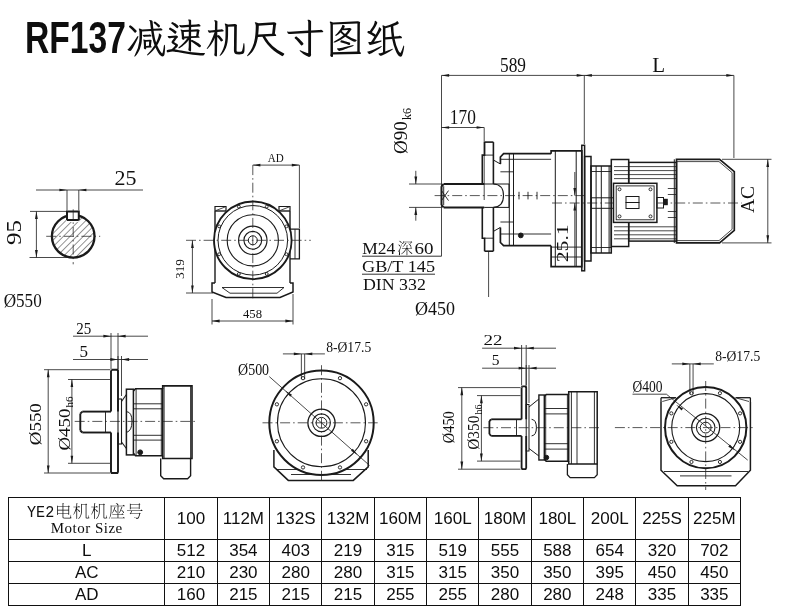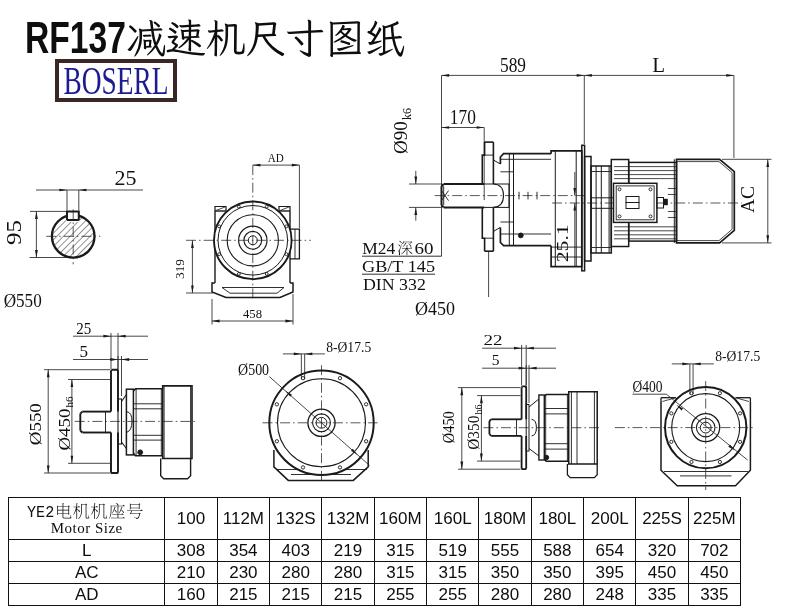--- a/index.html
+++ b/index.html
@@ -436,25 +436,20 @@
       <path transform="translate(100.5,53.0) scale(0.04100,-0.04100)" d="M952 204Q940 204 935 168Q925 83 913.0 36.5Q901 -10 895.0 -10.0Q889 -10 852.5 38.5Q816 87 772 190Q804 243 841.0 325.5Q878 408 878.0 427.5Q878 447 838 469Q823 476 817.5 476.0Q812 476 812 470V466Q814 462 814 456V440Q814 430 798.0 377.5Q782 325 747 257Q717 335 693 496Q688 529 686 540L876 551Q903 553 903 565Q903 579 875 598Q864 606 858.0 606.0Q852 606 842.0 602.5Q832 599 824.0 598.5Q816 598 806 597L680 589Q670 654 661 772Q659 791 631.0 798.5Q603 806 589.0 806.0Q575 806 575.0 800.5Q575 795 583.5 787.0Q592 779 595.5 768.5Q599 758 602.0 732.0Q605 706 609.5 665.5Q614 625 619 585L405 572Q353 598 338.5 598.0Q324 598 324 590Q324 586 326 581L332 567Q342 540 342 473V404Q342 357 335 283Q321 120 225 -56Q217 -71 217.0 -80.0Q217 -89 223.0 -89.0Q229 -89 250.0 -68.0Q271 -47 297.5 -6.5Q324 34 348.5 92.5Q373 151 388.5 229.0Q404 307 404 479V524L626 537Q642 436 659.0 354.0Q676 272 708 190Q641 80 541 -27Q526 -43 526.0 -50.5Q526 -58 532.5 -58.0Q539 -58 569.5 -36.0Q600 -14 643.5 28.5Q687 71 732 132Q767 52 797 8Q859 -83 905 -83Q923 -83 936.5 -68.0Q950 -53 954 -20Q966 72 966.0 138.0Q966 204 952 204ZM787 641Q803 624 813.0 624.0Q823 624 833.5 639.0Q844 654 844 659Q844 671 785.5 719.5Q727 768 714.5 768.0Q702 768 694.0 757.0Q686 746 686.0 738.5Q686 731 695 724Q743 688 787 641ZM446 442 424 445Q418 445 418.0 441.0Q418 437 424 421Q435 393 459 393L472 394L614 401Q635 403 635.0 415.0Q635 427 620.0 440.5Q605 454 598.0 454.0Q591 454 583.0 450.0Q575 446 563 446L466 443ZM591 325 498 319Q456 331 443.5 331.0Q431 331 431.0 326.0Q431 321 437.0 311.0Q443 301 444 277L450 166V155L447 122Q447 110 462.5 99.5Q478 89 488 89Q504 89 504 106V109L503 126L612 132Q623 133 630.5 135.0Q638 137 638.0 145.5Q638 154 621 178L632 282Q633 287 635.0 291.0Q637 295 637.0 301.0Q637 307 626.0 316.5Q615 326 603 326ZM577 280 571 174 501 171 497 275ZM274 536Q274 545 222.5 593.0Q171 641 146.0 658.0Q121 675 115.0 675.0Q109 675 97.0 663.5Q85 652 85.0 644.5Q85 637 88.5 632.5Q92 628 126.0 599.0Q160 570 193.5 532.0Q227 494 234.5 494.0Q242 494 250 501Q274 520 274 536ZM111 48H115Q127 48 135.5 58.5Q144 69 179.0 124.5Q214 180 263.5 280.0Q313 380 313.0 397.0Q313 414 306 414Q293 414 274 384Q174 224 96 126Q80 106 64.5 98.5Q49 91 49 84Q49 82 62.0 68.0Q75 54 111 48Z" fill="#0e0e0e"></path>
         <path transform="translate(140.3,53.0) scale(0.04100,-0.04100)" d="M899 -64H910Q928 -63 936.5 -57.0Q945 -51 961 -25Q969 -12 969 -8Q969 0 953 0H945Q937 -1 927.5 -1.0Q918 -1 907 -1Q860 -1 797.0 4.5Q734 10 663.5 19.0Q593 28 523.0 39.0Q453 50 392.0 60.5Q331 71 287 80Q257 86 226 89Q272 128 290.5 148.0Q309 168 309 187Q309 198 304.5 205.0Q300 212 281.5 224.5Q263 237 220 264Q214 269 214.0 271.0Q214 273 216 275Q233 297 251.0 319.0Q269 341 294 369Q299 374 304.5 380.5Q310 387 310 394Q310 407 296.0 417.5Q282 428 271 428Q269 428 266.5 427.5Q264 427 261 427L124 415Q119 414 113.5 414.0Q108 414 103 414Q86 414 71 417Q70 417 68.5 417.5Q67 418 66 418Q59 418 59 411L62 398Q66 386 77.5 373.5Q89 361 111 361Q117 361 123.5 361.5Q130 362 139 363L224 371Q208 352 194.5 335.0Q181 318 170 303Q152 278 152 261Q152 241 179 225Q212 207 238 189Q242 185 242 182Q242 181 240 177Q223 157 200.5 135.5Q178 114 149 90Q94 86 69.5 80.5Q45 75 39.5 68.5Q34 62 34 55L35 45Q36 35 41.0 25.0Q46 15 58 15Q61 15 65.5 16.5Q70 18 76 19Q106 28 132.0 32.0Q158 36 180 36Q207 36 231.0 32.5Q255 29 278 24Q322 16 386.0 4.5Q450 -7 524.0 -19.0Q598 -31 670.0 -41.0Q742 -51 802.5 -57.5Q863 -64 899 -64ZM573 517 572 408 459 404 450 510ZM767 527 752 416 629 411 630 520ZM241 469Q251 469 258.5 478.5Q266 488 270.5 499.0Q275 510 275 512Q275 517 272.0 522.0Q269 527 256.5 537.0Q244 547 216.0 565.0Q188 583 138 612Q127 619 119 619Q109 619 97 604Q88 594 88 586Q88 576 106 565Q133 548 160.5 527.5Q188 507 219 481Q226 476 231.0 472.5Q236 469 241 469ZM288 603Q294 603 303.0 610.5Q312 618 318.5 627.5Q325 637 325.0 644.0Q325 651 311.5 664.5Q298 678 278.0 693.5Q258 709 236.5 723.0Q215 737 198.0 746.0Q181 755 175 755Q164 755 154.0 742.0Q144 729 144 724Q144 716 160 705Q189 686 216.0 663.5Q243 641 269 615Q281 603 288 603ZM629 363 812 371Q820 372 827.5 373.5Q835 375 835 381Q835 386 829.0 394.0Q823 402 808 415L828 524Q829 529 833.5 534.0Q838 539 838 545Q838 553 823.0 566.0Q808 579 792 579H785L630 570V636L843 649Q850 650 855.0 653.5Q860 657 860 663Q860 673 849.0 683.5Q838 694 825.0 701.0Q812 708 806 708Q802 708 800 707Q790 703 779.5 701.0Q769 699 755 698L630 690V792Q630 806 615.5 811.5Q601 817 586.5 818.0Q572 819 571 819Q556 819 556 811Q556 807 562 799Q570 789 572.0 779.0Q574 769 574 758V687L402 676H391Q370 676 353 680Q350 681 346 681Q340 681 340 675Q340 671 341 668Q346 655 358.0 638.0Q370 621 395 621Q402 621 410.5 621.5Q419 622 429 623L573 632V567L444 560Q421 566 406.0 568.5Q391 571 383 571Q371 571 371.0 565.0Q371 559 381 544Q385 538 388.0 527.5Q391 517 392 506L403 403Q403 399 403.5 395.5Q404 392 404 388Q404 382 403.5 376.0Q403 370 402 363V357Q402 344 411.5 336.0Q421 328 432.5 325.0Q444 322 448 322Q458 322 461.5 328.0Q465 334 465 342V346L464 355L539 358Q493 296 442.0 243.0Q391 190 341 151Q317 133 317 122Q317 116 326 116Q338 116 363.0 130.0Q388 144 419.0 167.0Q450 190 480.5 217.5Q511 245 536.0 273.0Q561 301 574 324L573 307Q572 290 572 276Q572 255 572.0 230.0Q572 205 572 188L571 170Q571 152 569.5 131.5Q568 111 564 88Q564 86 563.5 84.0Q563 82 563 80Q563 68 573.0 58.0Q583 48 595.0 42.5Q607 37 612 37Q621 37 625.0 45.0Q629 53 629 66V278Q680 247 725.5 216.0Q771 185 817 149Q831 138 839.0 138.0Q847 138 854.5 146.0Q862 154 866.5 164.0Q871 174 871 179Q871 190 850 204Q819 226 786.0 247.0Q753 268 724.0 285.5Q695 303 675.0 313.5Q655 324 650 324Q639 324 629 307Z" fill="#0e0e0e"></path>
         <path transform="translate(180.1,53.0) scale(0.04100,-0.04100)" d="M709 649 703 58Q703 13 722.0 -6.5Q741 -26 770.5 -30.0Q800 -34 830 -34Q877 -34 904.0 -27.0Q931 -20 943.5 -1.5Q956 17 959.5 50.5Q963 84 963 136Q963 138 962.5 154.5Q962 171 961.0 191.5Q960 212 956.5 227.0Q953 242 947 242Q935 242 931 202Q926 156 919.0 123.0Q912 90 904 60Q900 44 886.0 38.0Q872 32 828 32Q789 32 778.5 37.5Q768 43 768 64L774 648Q774 654 776.0 659.5Q778 665 778 671Q778 684 763.5 696.0Q749 708 733 708Q730 708 727.5 707.5Q725 707 721 707L559 697Q499 720 486 720Q479 720 479 714Q479 712 480.5 707.5Q482 703 483 698Q489 683 492.5 662.0Q496 641 497.0 603.5Q498 566 498 501Q498 420 494.5 352.5Q491 285 478.5 223.5Q466 162 440.0 99.5Q414 37 369 -34Q355 -56 355 -65Q355 -72 361 -72Q366 -72 385.5 -56.0Q405 -40 431.5 -7.0Q458 26 484.5 76.5Q511 127 531.0 196.5Q551 266 556 355Q560 411 560.5 466.0Q561 521 561 573V641ZM298 511 431 524Q440 525 446.5 528.5Q453 532 453 539Q453 548 444.0 558.0Q435 568 423.5 574.5Q412 581 404 581Q399 581 397 580Q381 575 360 573L298 567L301 763Q301 774 296.5 781.0Q292 788 269 795Q259 798 250.5 800.0Q242 802 236 802Q224 802 224 794Q224 790 228 783Q241 764 241 741L239 561L127 550Q123 549 119.0 549.0Q115 549 110 549Q93 549 78 553Q77 553 75.5 553.5Q74 554 73 554Q66 554 66 549L70 536Q75 522 86.0 508.5Q97 495 117 495Q123 495 130.5 495.5Q138 496 147 497L232 505Q192 393 147.0 295.5Q102 198 52 128Q41 111 41 103Q41 96 48 96Q56 96 74.0 114.0Q92 132 116.0 162.5Q140 193 164.5 230.0Q189 267 208.5 305.5Q228 344 238 377L236 358Q235 340 235 325Q235 282 234.5 231.0Q234 180 233.5 134.0Q233 88 232 58V29Q232 14 230.5 -2.5Q229 -19 225 -34Q224 -38 224 -45Q224 -65 243.0 -75.5Q262 -86 273 -86Q290 -86 290 -62L296 399Q314 380 338.5 349.5Q363 319 378 295Q387 281 398 281Q407 281 421.5 292.5Q436 304 436 314Q436 321 421.5 341.5Q407 362 386.5 385.0Q366 408 347.0 425.0Q328 442 320 442Q310 442 297 429Z" fill="#0e0e0e"></path>
         <path transform="translate(219.9,53.0) scale(0.04100,-0.04100)" d="M688 686 664 470 324 449Q330 506 334.0 561.0Q338 616 339 665ZM493 400 728 412Q742 413 753.0 415.5Q764 418 764 428Q764 435 756.5 446.5Q749 458 731 476L757 686Q758 691 762.0 697.0Q766 703 766 710Q766 722 750.0 736.0Q734 750 717 750Q715 750 712.0 749.5Q709 749 706 749L335 726Q272 751 253 751Q241 751 241 743Q241 737 248 725Q255 715 260.0 694.0Q265 673 265 654Q265 592 260.0 514.0Q255 436 243 352Q227 236 179.5 134.0Q132 32 69 -42Q52 -63 52 -73Q52 -79 58 -79Q66 -79 88.5 -63.0Q111 -47 142.5 -14.0Q174 19 206.5 70.0Q239 121 267.0 191.0Q295 261 311 351Q313 361 314.5 370.5Q316 380 317 390L427 396Q485 288 553.0 206.0Q621 124 707.0 57.5Q793 -9 904 -74Q909 -77 912 -77Q919 -77 930.5 -65.0Q942 -53 951.5 -40.0Q961 -27 961 -23Q961 -15 945 -8Q785 70 676.5 170.0Q568 270 493 400Z" fill="#0e0e0e"></path>
         <path transform="translate(259.7,53.0) scale(0.04100,-0.04100)" d="M443 199Q458 213 458 226Q458 235 439.0 257.5Q420 280 392.5 306.5Q365 333 338.5 357.0Q312 381 297 394Q293 398 288.0 400.5Q283 403 277 403Q266 403 254.0 391.0Q242 379 242 368Q242 359 251 352Q284 321 321.5 280.5Q359 240 393 194Q403 181 413 181Q425 181 443 199ZM574 487V-9Q531 4 482.5 24.5Q434 45 393 64Q387 67 382.0 68.0Q377 69 373 69Q363 69 363 62Q363 54 382.5 35.5Q402 17 432.0 -5.0Q462 -27 494.5 -47.5Q527 -68 554.0 -81.5Q581 -95 594 -95Q609 -95 624 -83Q636 -72 640.0 -62.0Q644 -52 644 -41Q644 -32 643.0 -22.0Q642 -12 642 -1L643 491L919 506Q929 507 935.5 509.5Q942 512 942 519Q942 525 931.5 537.5Q921 550 907.0 560.0Q893 570 883 570Q879 570 877 569Q866 565 855.5 563.0Q845 561 835 560L643 549L644 774Q644 787 627.0 795.5Q610 804 591.0 809.0Q572 814 566 814Q555 814 555 807Q555 803 559 796Q574 774 574 745V546L127 521Q123 521 118.5 520.5Q114 520 109 520Q89 520 71 525Q65 527 63 527Q58 527 58.0 521.0Q58 515 68.5 496.5Q79 478 90 469Q100 462 120 462Q125 462 132.0 462.0Q139 462 147 463Z" fill="#0e0e0e"></path>
         <path transform="translate(299.5,53.0) scale(0.04100,-0.04100)" d="M859 39 863 716Q863 721 866.5 725.5Q870 730 870.0 738.5Q870 747 855.0 760.0Q840 773 817 773H808L210 746Q153 766 140.0 766.0Q127 766 127 759Q127 756 129.0 751.5Q131 747 133 742Q146 718 146 682L147 26Q147 -13 143.5 -30.5Q140 -48 140.0 -59.0Q140 -70 154.5 -83.5Q169 -97 191 -97Q207 -97 207 -71V-38L859 -23Q873 -22 883.0 -21.0Q893 -20 893.0 -8.5Q893 3 859 39ZM803 721 800 34 207 17 204 693ZM601 194Q611 194 617.0 202.5Q623 211 625.0 221.0Q627 231 627 234Q627 247 607 254Q589 260 559.0 269.0Q529 278 498.5 287.0Q468 296 443.5 302.0Q419 308 412 308Q399 308 393.0 293.5Q387 279 387 274Q387 266 392.5 262.0Q398 258 410 255Q452 243 496.0 229.0Q540 215 577 201Q585 198 590.5 196.0Q596 194 601 194ZM319 115H315Q306 115 306 107Q306 101 314.5 87.5Q323 74 336.0 62.5Q349 51 365 51Q374 51 401.5 59.5Q429 68 467.0 80.5Q505 93 546.0 109.0Q587 125 624.5 139.5Q662 154 688 165Q713 176 713 187Q713 195 699 195Q690 195 678 191Q627 177 574.5 163.0Q522 149 474.0 138.0Q426 127 389.0 120.5Q352 114 333 114Q329 114 326.0 114.0Q323 114 319 115ZM468 600Q495 633 495 648Q495 667 460 680Q448 685 440.0 685.0Q432 685 432 675Q431 642 388 578Q355 531 322.0 495.5Q289 460 276.5 449.0Q264 438 264.0 427.5Q264 417 273 417Q283 417 317.5 441.0Q352 465 390 503Q429 461 465 432Q385 360 245 287Q221 275 221 264Q221 255 232.0 255.0Q243 255 271 264Q392 308 506 399Q566 354 643.5 314.0Q721 274 735.0 274.0Q749 274 767.5 286.5Q786 299 786.0 308.0Q786 317 772 321Q633 371 545 433Q609 496 642 555Q644 558 650.5 563.5Q657 569 657.0 575.5Q657 582 653 590Q643 608 608 608H601ZM434 553 577 560Q552 516 501 465Q451 504 421 537Z" fill="#0e0e0e"></path>
         <path transform="translate(339.3,53.0) scale(0.04100,-0.04100)" d="M669 397 514 383 515 605Q585 620 645 638Q654 507 669 397ZM707 658Q770 681 804.5 696.0Q839 711 839 721Q839 743 823.0 763.0Q807 783 800.5 783.0Q794 783 788.0 770.0Q782 757 758 744Q648 690 510 655Q464 675 453.0 675.0Q442 675 442 666Q442 661 448.0 643.0Q454 625 454 597L457 16L414 3Q386 -5 365.5 -7.0Q345 -9 345.0 -15.0Q345 -21 355.5 -34.0Q366 -47 378.5 -58.0Q391 -69 399.0 -69.0Q407 -69 431 -60Q523 -24 610.0 29.0Q697 82 697 97Q697 103 688.5 103.0Q680 103 641.0 85.0Q602 67 511 36L513 327L679 341Q707 196 759.5 69.5Q812 -57 852 -79Q872 -90 887 -90Q917 -90 928 -50Q954 34 963.5 93.5Q973 153 973.0 167.5Q973 182 964.0 182.0Q955 182 946 154Q915 64 898.0 30.5Q881 -3 878.0 -3.0Q875 -3 860.0 15.5Q845 34 825 75Q772 177 739 347L896 360Q919 362 919 374Q919 389 896.0 406.0Q873 423 865.5 423.0Q858 423 844.0 417.5Q830 412 812 410L730 403Q712 515 707 658ZM234 88 135 49Q107 40 92 39L82 38Q73 37 73 33Q74 25 83.0 10.0Q92 -5 105.0 -17.0Q118 -29 124 -28Q149 -26 289.5 59.0Q430 144 428 166Q428 169 419.0 168.0Q410 167 362.5 144.5Q315 122 234 88ZM293 286Q262 281 236 277Q327 411 414 562Q417 569 417 576Q416 598 379 620Q366 628 360.5 628.0Q355 628 354.0 613.0Q353 598 351 589Q344 560 278 448Q250 467 207 491L183 504Q250 600 280 654Q313 712 319 737Q319 758 281 781Q267 789 262 789Q254 789 254 778V768Q254 746 236.0 700.0Q218 654 133 531Q130 532 126 534Q107 541 97.5 539.0Q88 537 81.0 521.5Q74 506 76.0 498.0Q78 490 95 482Q170 450 246 397L237 383Q203 325 163 266Q144 265 123 267L109 268Q99 269 98 260Q98 258 103.0 241.5Q108 225 127 202Q133 196 144.0 195.0Q155 194 221.0 211.0Q287 228 355.0 253.5Q423 279 424 293Q425 301 411.0 302.0Q397 303 371.0 298.5Q345 294 293 286Z" fill="#0e0e0e"></path>
       </svg>
   </div>
 
-  <div id="logo">
-    <svg width="110" height="35" viewBox="0 0 110 35">
-      <text x="55" y="31" font-family="Liberation Serif, DejaVu Serif, serif" font-size="39" fill="#1c1c90" text-anchor="middle" textLength="105" lengthAdjust="spacingAndGlyphs">BOSERL</text>
-    </svg>
-  </div>
 
   <table id="motor-table">
     <tbody>
       <tr style="height:41.6px">
         <th class="hdr" style="width:155.4px" aria-label="YE2电机机座号">
           <div style="height:20px"><svg width="130" height="20" viewBox="0 0 132 22">
             <text x="0" y="18" font-size="19" font-family="Liberation Mono, DejaVu Sans Mono, monospace" fill="#111" textLength="30" lengthAdjust="spacingAndGlyphs">YE2</text>
                 <path transform="translate(30.5,18.3) scale(0.01920,-0.01920)" d="M530 827Q529 817 520.5 810.0Q512 803 493 800V41Q493 16 506.5 6.0Q520 -4 569 -4H717Q773 -4 811.0 -3.0Q849 -2 865 0Q876 2 880.5 4.5Q885 7 889 13Q894 25 902.5 66.5Q911 108 920 162H934L937 8Q953 4 958.5 -0.5Q964 -5 964 -13Q964 -27 945.0 -34.5Q926 -42 873.5 -44.5Q821 -47 718 -47H568Q523 -47 497.0 -39.5Q471 -32 460.0 -14.5Q449 3 449 33V837ZM801 446V416H150V446ZM801 240V210H150V240ZM772 667 802 700 870 647Q865 641 853.0 636.0Q841 631 826 628V176Q826 173 819.5 169.0Q813 165 804.5 161.5Q796 158 788 158H782V667ZM178 164Q178 162 173.0 158.0Q168 154 160.5 151.0Q153 148 143 148H135V667V693L184 667H802V637H178Z" fill="#111"></path>
                 <path transform="translate(50.1,18.3) scale(0.01920,-0.01920)" d="M514 770H789V741H514ZM491 770V780V798L545 770H535V420Q535 350 528.0 281.5Q521 213 500.5 148.5Q480 84 440.0 27.5Q400 -29 334 -74L318 -61Q392 0 429.0 74.5Q466 149 478.5 235.5Q491 322 491 419ZM752 770H742L772 803L840 743Q834 737 824.0 733.0Q814 729 796 727V20Q796 7 800.0 2.0Q804 -3 818 -3H855Q869 -3 879.5 -3.0Q890 -3 894 -2Q898 -1 900.5 0.5Q903 2 905 7Q908 13 911.5 35.0Q915 57 919.5 86.0Q924 115 927 140H941L945 4Q958 0 962.5 -4.5Q967 -9 967 -17Q967 -31 945.5 -37.0Q924 -43 859 -43H812Q787 -43 774.0 -37.5Q761 -32 756.5 -20.5Q752 -9 752 8ZM45 621H319L360 671Q360 671 367.5 665.0Q375 659 387.0 649.0Q399 639 412.0 628.0Q425 617 435 607Q434 591 410 591H53ZM206 621H257V605Q230 480 179.5 366.5Q129 253 55 161L40 173Q80 236 111.5 310.0Q143 384 167.0 463.0Q191 542 206 621ZM219 831 299 822Q297 811 289.5 804.0Q282 797 263 794V-53Q263 -57 257.5 -62.0Q252 -67 244.5 -70.0Q237 -73 229 -73H219ZM263 494Q314 473 346.0 450.0Q378 427 395.0 404.5Q412 382 416.5 364.0Q421 346 416.5 334.0Q412 322 401.0 319.0Q390 316 375 325Q367 350 346.0 379.5Q325 409 300.0 437.0Q275 465 251 485Z" fill="#111"></path>
                 <path transform="translate(69.7,18.3) scale(0.01920,-0.01920)" d="M514 770H789V741H514ZM491 770V780V798L545 770H535V420Q535 350 528.0 281.5Q521 213 500.5 148.5Q480 84 440.0 27.5Q400 -29 334 -74L318 -61Q392 0 429.0 74.5Q466 149 478.5 235.5Q491 322 491 419ZM752 770H742L772 803L840 743Q834 737 824.0 733.0Q814 729 796 727V20Q796 7 800.0 2.0Q804 -3 818 -3H855Q869 -3 879.5 -3.0Q890 -3 894 -2Q898 -1 900.5 0.5Q903 2 905 7Q908 13 911.5 35.0Q915 57 919.5 86.0Q924 115 927 140H941L945 4Q958 0 962.5 -4.5Q967 -9 967 -17Q967 -31 945.5 -37.0Q924 -43 859 -43H812Q787 -43 774.0 -37.5Q761 -32 756.5 -20.5Q752 -9 752 8ZM45 621H319L360 671Q360 671 367.5 665.0Q375 659 387.0 649.0Q399 639 412.0 628.0Q425 617 435 607Q434 591 410 591H53ZM206 621H257V605Q230 480 179.5 366.5Q129 253 55 161L40 173Q80 236 111.5 310.0Q143 384 167.0 463.0Q191 542 206 621ZM219 831 299 822Q297 811 289.5 804.0Q282 797 263 794V-53Q263 -57 257.5 -62.0Q252 -67 244.5 -70.0Q237 -73 229 -73H219ZM263 494Q314 473 346.0 450.0Q378 427 395.0 404.5Q412 382 416.5 364.0Q421 346 416.5 334.0Q412 322 401.0 319.0Q390 316 375 325Q367 350 346.0 379.5Q325 409 300.0 437.0Q275 465 251 485Z" fill="#111"></path>
@@ -470,21 +465,21 @@
           <th>160M</th>
           <th>160L</th>
           <th>180M</th>
           <th>180L</th>
           <th>200L</th>
           <th>225S</th>
           <th>225M</th>
         </tr>
       <tr style="height:21.5px">
           <th>L</th>
-          <td>308</td>
+          <td>512</td>
           <td>354</td>
           <td>403</td>
           <td>219</td>
           <td>315</td>
           <td>519</td>
           <td>555</td>
           <td>588</td>
           <td>654</td>
           <td>320</td>
           <td>702</td>

